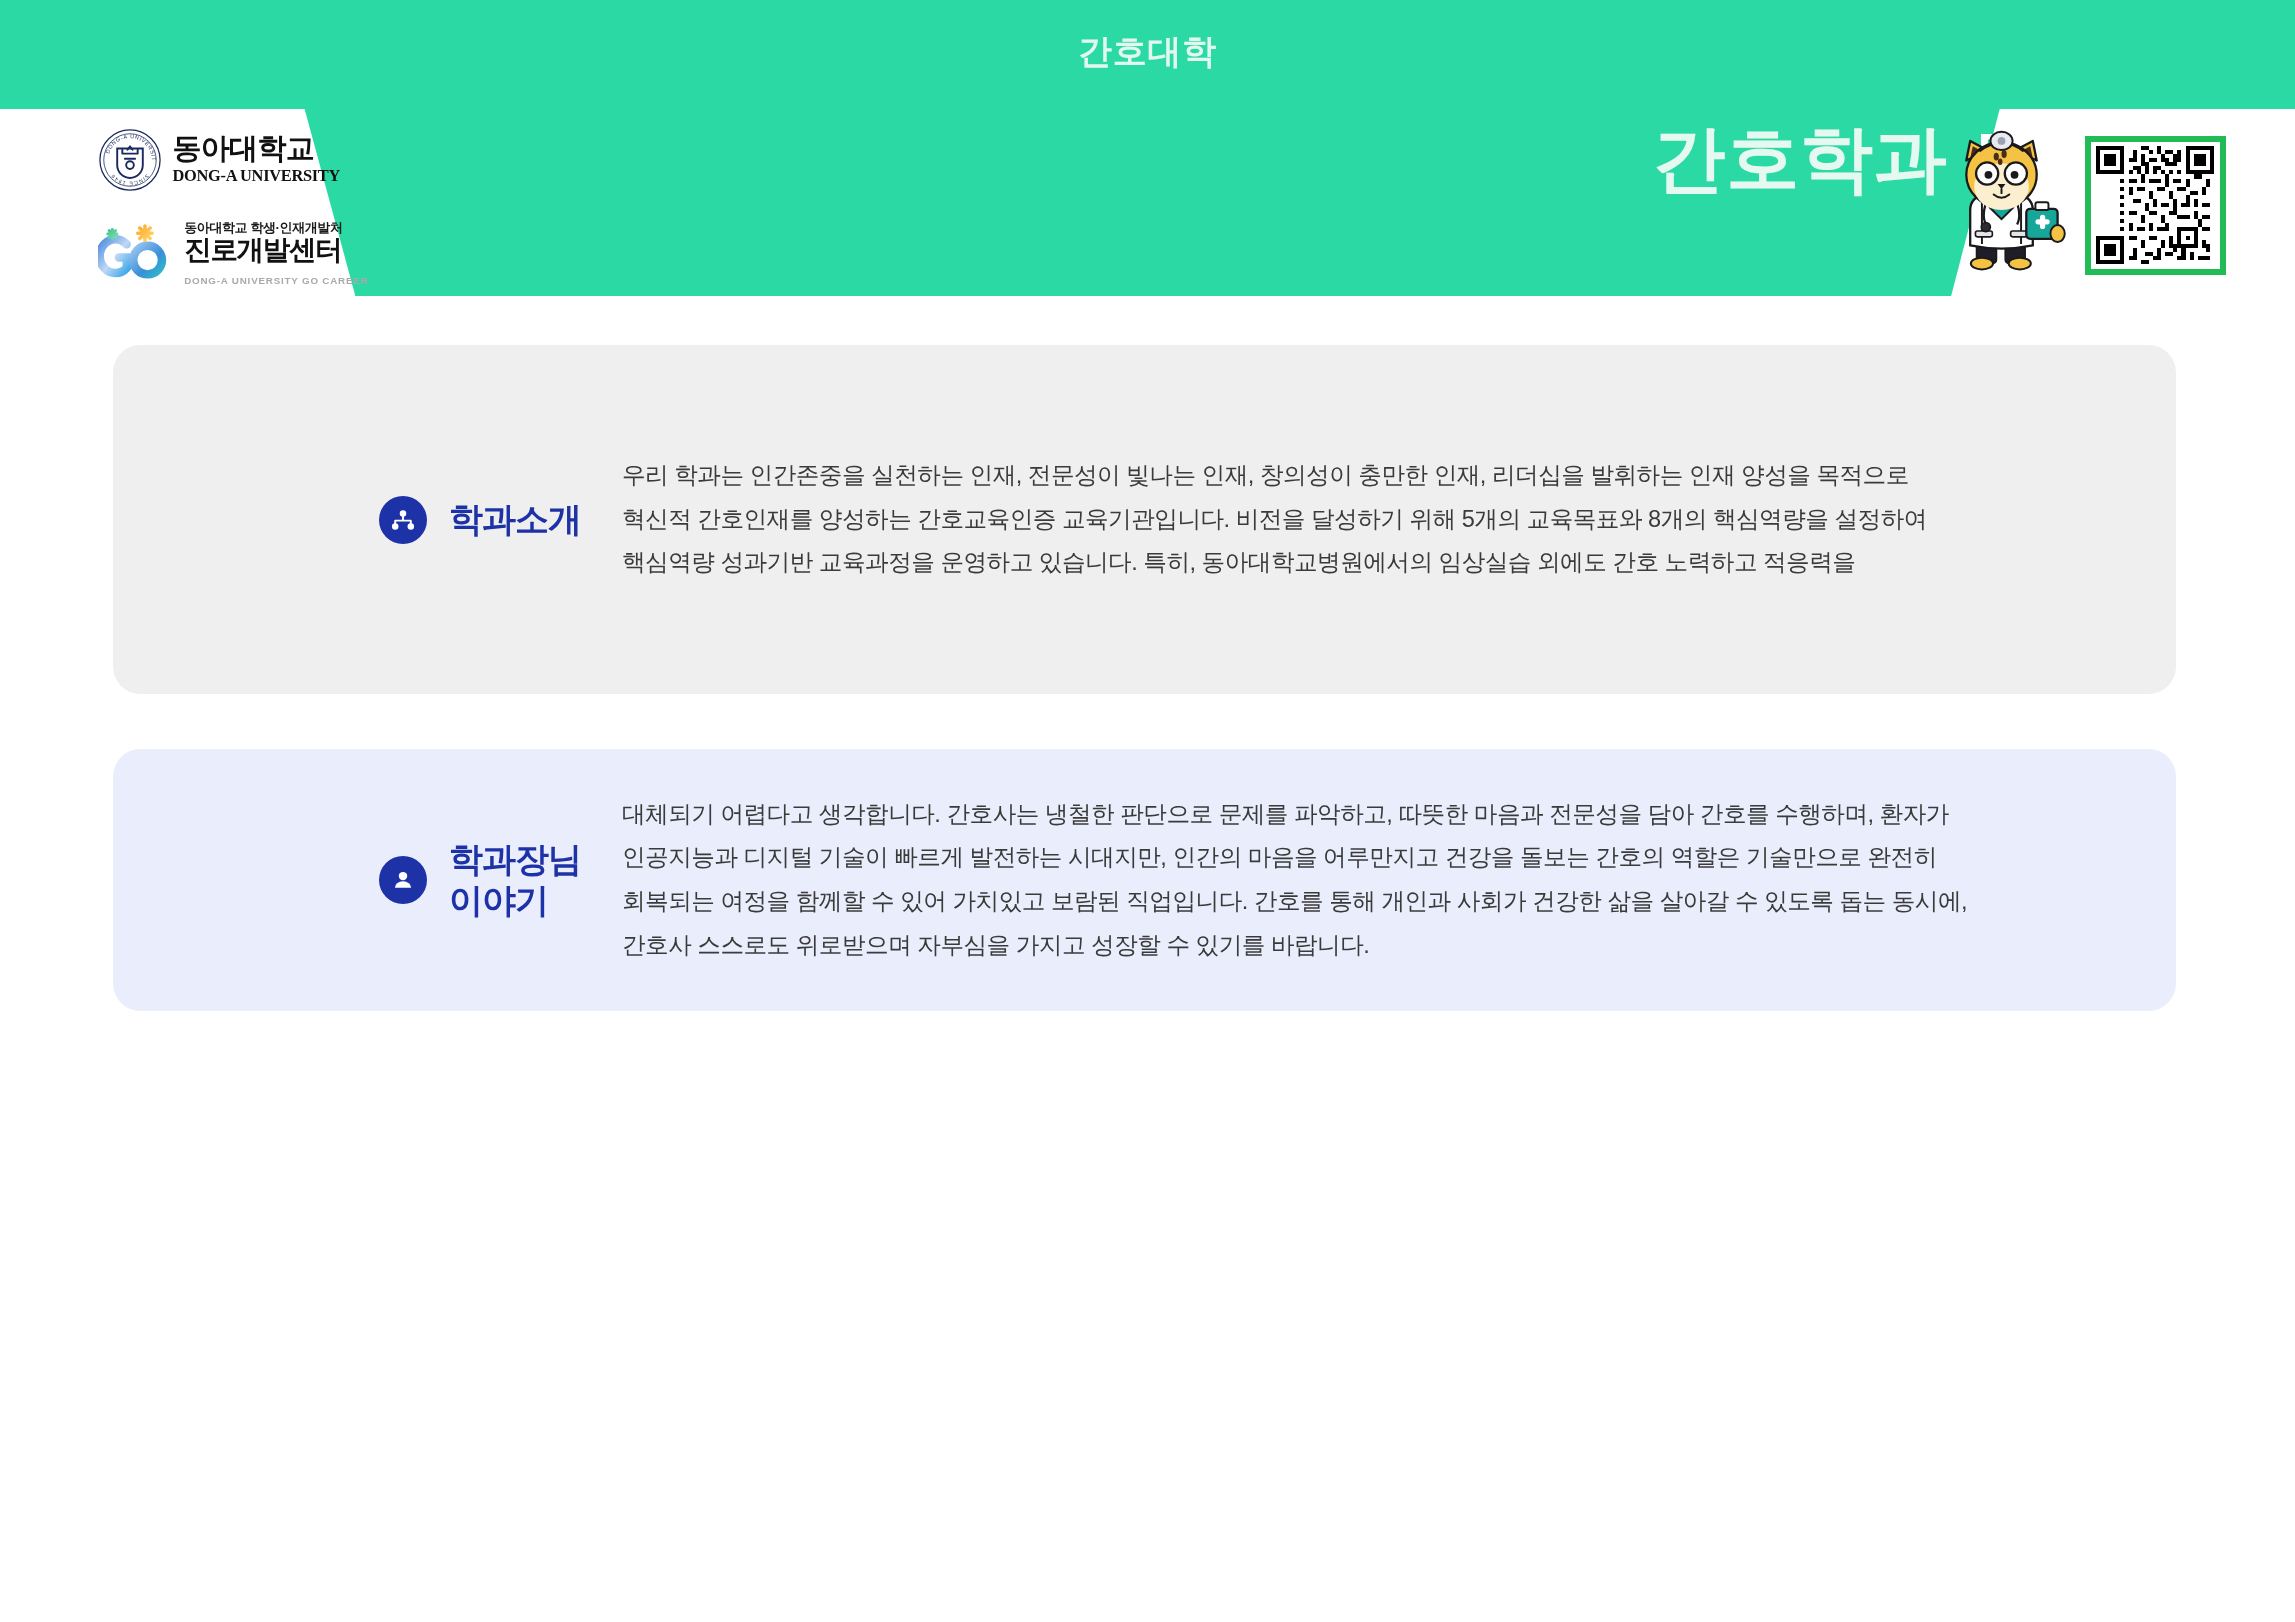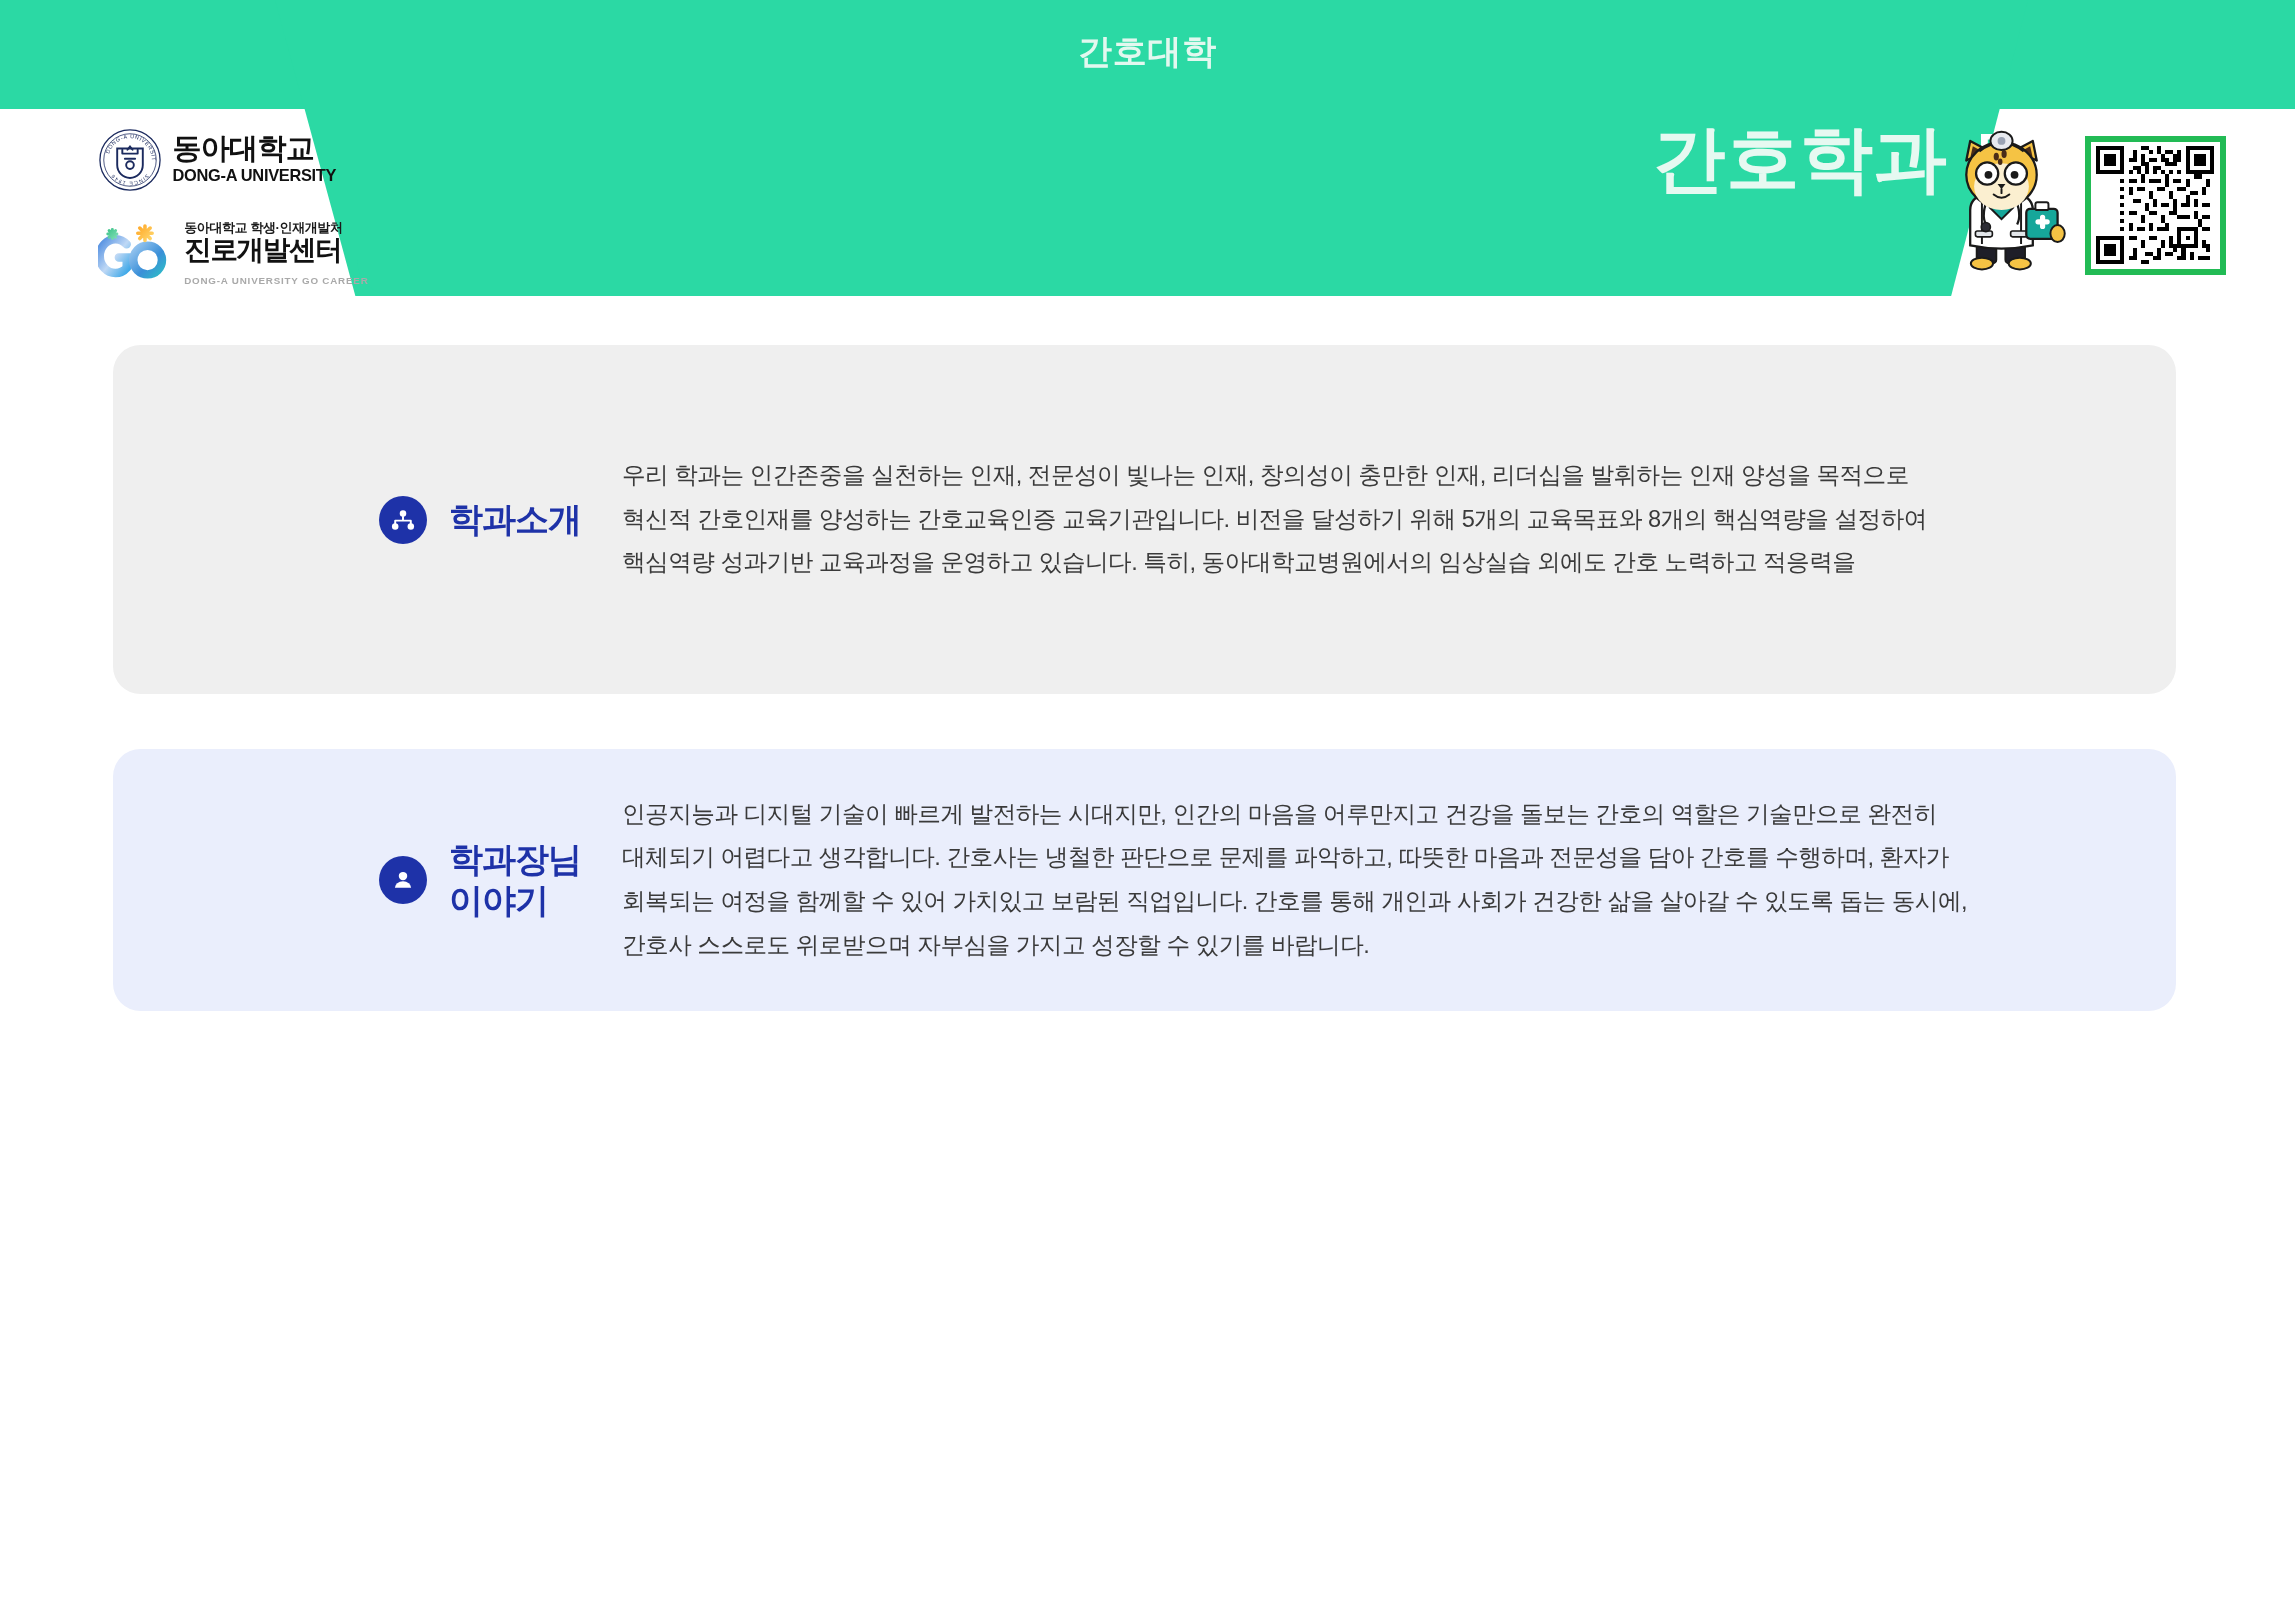--- a/index.html
+++ b/index.html
@@ -87,21 +87,21 @@
   .logo-stack {
     position:absolute;
     left:98px; top:128px;
     z-index:6;
   }
   .logo-row { display:flex; align-items:center; }
   .logo-row + .logo-row { margin-top:26px; }
 
   .seal { width:64px; height:64px; flex:0 0 auto; position:relative; }
   .seal svg { display:block; }
-  .donga-text { margin-left:10.5px; }
+  .donga-text { margin-left:10.5px;font-family:Liberation Serif, serif; }
   .donga-ko {
     font-size:29px; font-weight:700; color:#111111;
     line-height:1; letter-spacing:-0.7px;
   }
   .donga-en {
     font-size:16.4px; font-weight:700; color:#111111;
     line-height:1.2; letter-spacing:-0.3px; margin-top:2.6px;
   }
 
   .go-mark { width:77px; height:71px; flex:0 0 auto; }
@@ -478,19 +478,19 @@
     <div class="card-icon">
       <svg viewBox="0 0 40 40" width="26" height="26" aria-hidden="true">
         <circle cx="20" cy="14" r="6.5" fill="#fff"></circle>
         <path d="M7.5 32 a12.5 10 0 0 1 25 0 z" fill="#fff"></path>
       </svg>
     </div>
     <div class="card-title">학과장님
 이야기</div>
   </div>
   <div class="card-body">
+    <p>대체되기 어렵다고 생각합니다. 간호사는 냉철한 판단으로 문제를 파악하고, 따뜻한 마음과 전문성을 담아 간호를 수행하며, 환자가</p>
     <p>인공지능과 디지털 기술이 빠르게 발전하는 시대지만, 인간의 마음을 어루만지고 건강을 돌보는 간호의 역할은 기술만으로 완전히</p>
-    <p>대체되기 어렵다고 생각합니다. 간호사는 냉철한 판단으로 문제를 파악하고, 따뜻한 마음과 전문성을 담아 간호를 수행하며, 환자가</p>
     <p>회복되는 여정을 함께할 수 있어 가치있고 보람된 직업입니다. 간호를 통해 개인과 사회가 건강한 삶을 살아갈 수 있도록 돕는 동시에,</p>
     <p>간호사 스스로도 위로받으며 자부심을 가지고 성장할 수 있기를 바랍니다.</p>
   </div>
 </div>
 
 
 </body></html>

